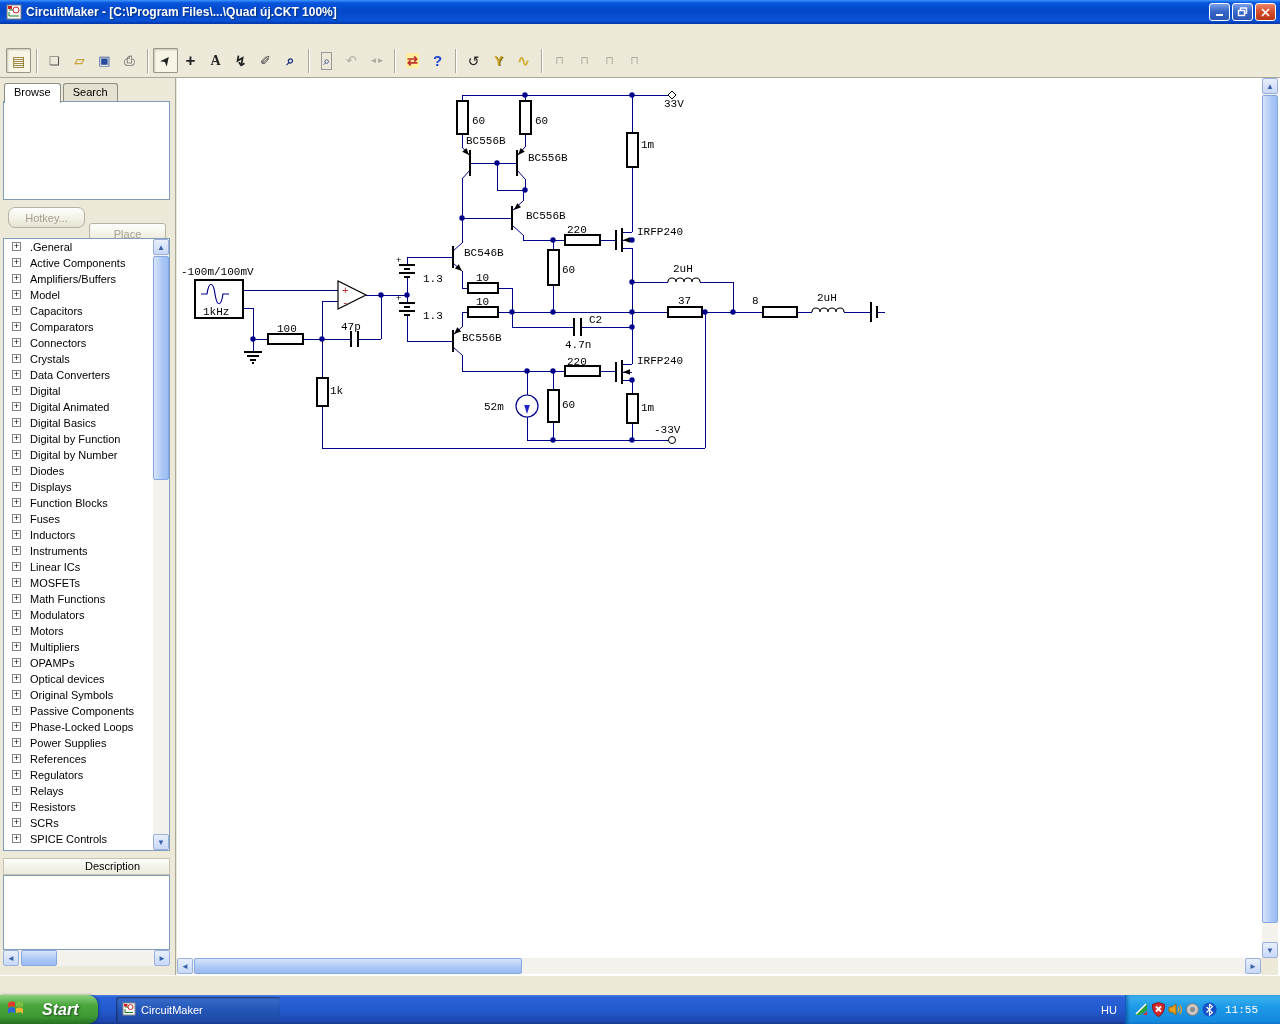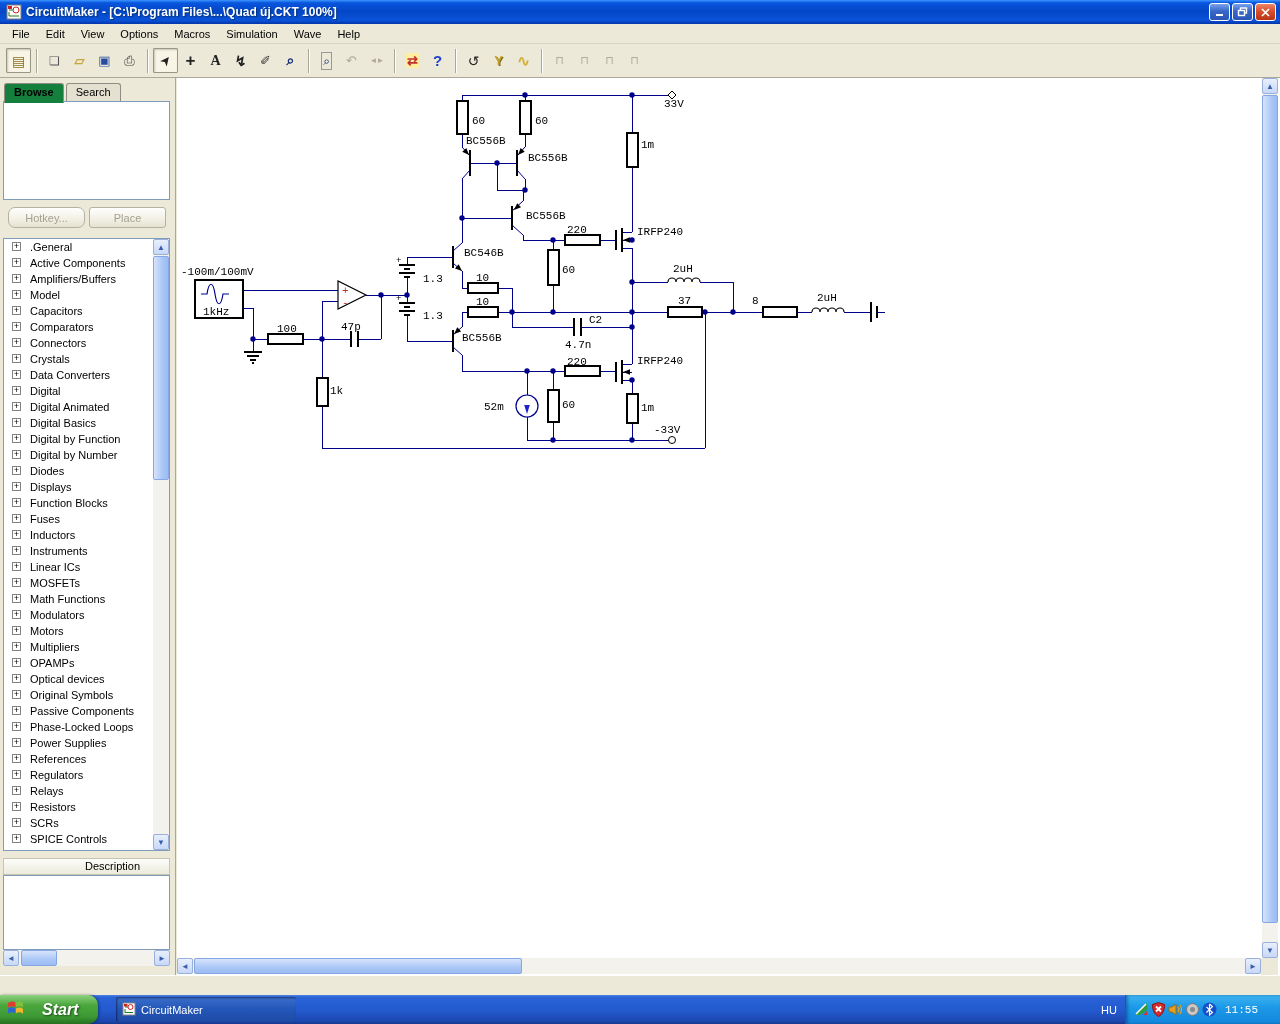--- a/index.html
+++ b/index.html
@@ -30,21 +30,21 @@
   .tbb.active { border:1px solid #9a9686; background:#f8f5e6; box-shadow:inset 1px 1px 2px rgba(0,0,0,.2); }
   .tbb.disabled { color:#b0ab9d; }
   .tb-sep { width:1px; height:24px; background:#aca899; box-shadow:1px 0 0 #ffffff; margin:0 5px; }
 
   
   .main { position:absolute; left:0; top:78px; width:1280px; height:897px; }
   .sidebar { position:absolute; left:0; top:0; width:176px; height:897px; background:#ece9d8; border-right:1px solid #aca899; }
   .tabs { position:absolute; left:4px; top:5px; height:19px; display:flex; }
   .tab { font-size:11px; padding:2px 9px 0; border:1px solid #8e8d84; border-bottom:none;
     border-radius:3px 3px 0 0; background:#e4e1d0; margin-right:2px; height:19px; }
-  .tab.active { background:#15803d; height:20px; position:relative; z-index:2;font-weight:bold; }
+  .tab.active { background:#ffffff; height:20px; position:relative; z-index:2; }
   .whitebox { background:#fff; border:1px solid #7f9db9; }
   .listbox { position:absolute; left:3px; top:23px; width:167px; height:99px; }
   .btnrow { position:absolute; left:0; top:129px; width:176px; height:22px; }
   .xp-btn { position:absolute; height:21px; border:1px solid #b5b2a5; border-radius:3px;
     background:linear-gradient(180deg,#fefefd,#f2f0e4 60%,#e5e2d0); color:#a3a08f; font-size:11px;
     display:flex; align-items:center; justify-content:center; }
   .tree { position:absolute; left:3px; top:160px; width:167px; height:613px; overflow:hidden; }
   .tree-row { position:relative; height:16px; line-height:16px; font-size:11px; padding-left:26px; white-space:nowrap; }
   .plusbox { position:absolute; left:8px; top:3px; width:9px; height:9px; border:1px solid #848284; background:#fff;
     font-size:9px; line-height:7px; text-align:center; color:#000; }
@@ -69,21 +69,21 @@
 
   .statusstrip { position:absolute; left:0; top:975px; width:1280px; height:20px; background:#ece9d8; border-top:1px solid #fff; }
 
   
   .taskbar { position:absolute; left:0; top:995px; width:1280px; height:29px;
     background:linear-gradient(180deg,#4f83e0 0%,#2a62d8 8%,#2259cd 55%,#1c46ad 92%,#15368a 100%); }
   .startbtn { position:absolute; left:0; top:0; width:98px; height:29px; border-radius:0 10px 10px 0;
     background:linear-gradient(180deg,#8fd280 0%,#4aa73c 35%,#3d9834 75%,#267020 100%);
     box-shadow:1px 0 3px rgba(0,0,0,.4); display:flex; align-items:center; padding-left:6px; gap:16px; }
   .startbtn .lbl { color:#fff; font-size:16px; font-weight:bold; font-style:italic; text-shadow:1px 1px 2px #1d4d18; }
-  .taskitem { position:absolute; left:116px; top:2px; width:180px; height:25px; border-radius:2px;
+  .taskitem { position:absolute; left:116px; top:2px; width:164px; height:25px; border-radius:2px;
     background:linear-gradient(180deg,#3a6ecb,#2356b8 50%,#1e4aa4); box-shadow:inset 1px 1px 2px rgba(0,0,20,.5);
     display:flex; align-items:center; gap:5px; padding-left:6px; color:#fff; font-size:11px; }
   .tray { position:absolute; right:0; top:0; width:155px; height:29px;
     background:linear-gradient(180deg,#3fb4f0 0%,#1d9ae8 40%,#1286dd 100%);
     border-left:1px solid #0e5bc0; box-shadow:inset 2px 0 3px rgba(0,40,100,.4);
     display:flex; align-items:center; gap:2px; padding:0 6px 0 8px;font-family:Liberation Mono, monospace; }
   .tray .clock { color:#fff; font-size:11px; margin-left:6px; }
   .lang { position:absolute; right:163px; top:0; height:29px; display:flex; align-items:center; color:#fff; font-size:11px; }
   .trayicon { width:15px; height:15px; flex:none; }
 </style>
@@ -113,30 +113,20 @@
           </svg>
         </span>
       <span class="winbtn close">
           <svg width="10" height="9">
             <path d="M1,1 L8,8 M8,1 L1,8" stroke="#fff" stroke-width="1.7"></path>
           </svg>
         </span>
     </span>
   </div>
 
-  <div class="menubar" id="menubar">
-      <span class="menu-item">File</span>
-      <span class="menu-item">Edit</span>
-      <span class="menu-item">View</span>
-      <span class="menu-item">Options</span>
-      <span class="menu-item">Macros</span>
-      <span class="menu-item">Simulation</span>
-      <span class="menu-item">Wave</span>
-      <span class="menu-item">Help</span>
-    </div>
 
   <div class="toolbar" id="toolbar">
       <span class="tbb active">
         <span style="color:#8a6d1f;font-size:14px">▤</span>
       </span>
       <span class="tb-sep"></span>
       <span class="tbb">
         <span style="color:#555">❏</span>
       </span>
       <span class="tbb">
@@ -211,21 +201,21 @@
 
   <div class="main">
     <div class="sidebar">
       <div class="tabs">
         <span class="tab active">Browse</span>
         <span class="tab">Search</span>
       </div>
       <div class="whitebox listbox"></div>
       <div class="btnrow">
         <span class="xp-btn" style="left:8px; width:77px;border-radius:7px;">Hotkey...</span>
-        <span class="xp-btn" style="left:89px; width:77px;">Place</span>
+        <span class="xp-btn" style="left:89px; width:77px;margin-top:16px;">Place</span>
       </div>
       <div class="whitebox tree" id="tree">
           <div class="tree-row"><span class="plusbox">+</span><span>.General</span></div>
           <div class="tree-row"><span class="plusbox">+</span><span>Active Components</span></div>
           <div class="tree-row"><span class="plusbox">+</span><span>Amplifiers/Buffers</span></div>
           <div class="tree-row"><span class="plusbox">+</span><span>Model</span></div>
           <div class="tree-row"><span class="plusbox">+</span><span>Capacitors</span></div>
           <div class="tree-row"><span class="plusbox">+</span><span>Comparators</span></div>
           <div class="tree-row"><span class="plusbox">+</span><span>Connectors</span></div>
           <div class="tree-row"><span class="plusbox">+</span><span>Crystals</span></div>

